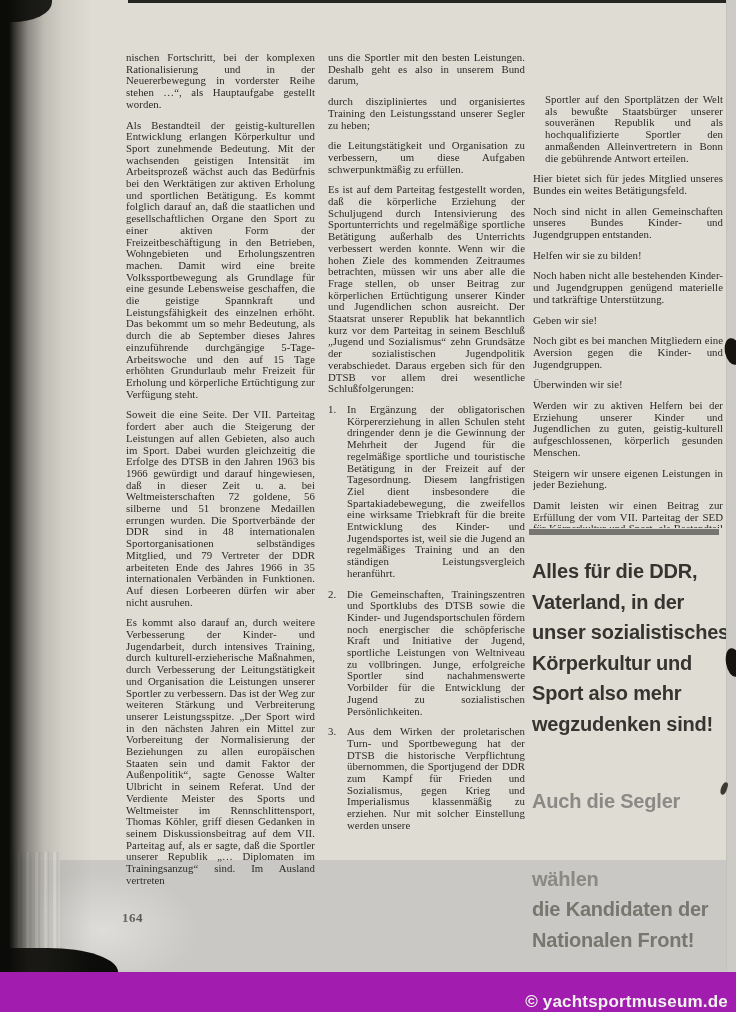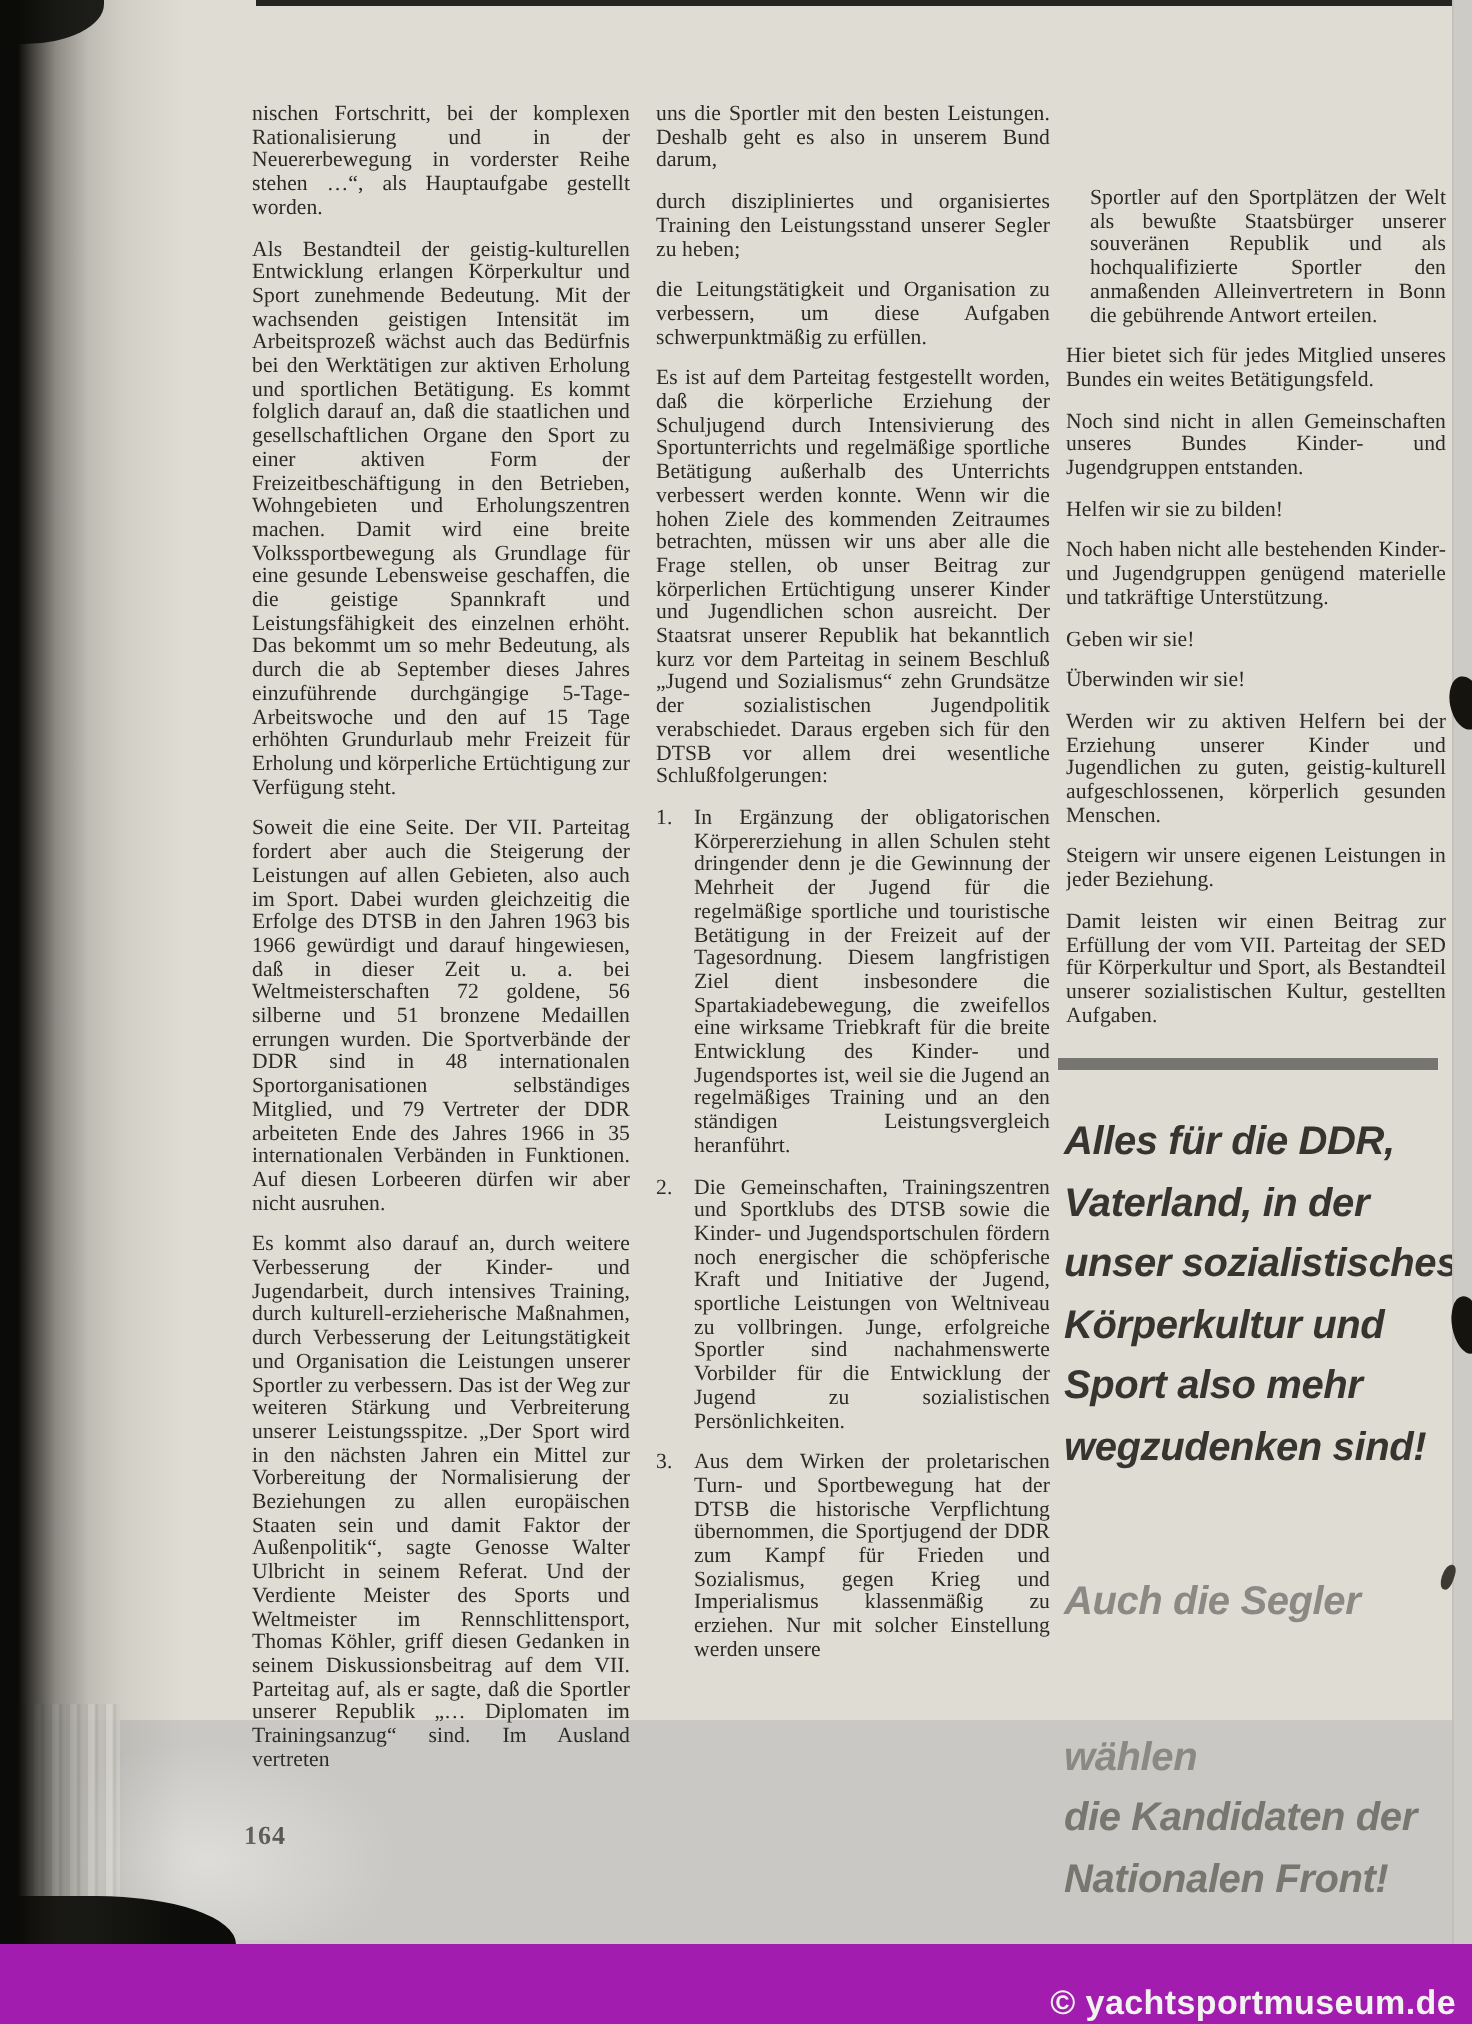--- a/index.html
+++ b/index.html
@@ -59,21 +59,21 @@
   .para.li{padding-left:19px;}
   .para.li .num{position:absolute;left:0;top:0;}
   
   .panel{position:absolute;left:529px;top:529px;width:196px;font-family:"Liberation Sans",sans-serif;}
   .bar{height:6px;background:#76756f;}
   .bar-top{width:190px;}
   .bar-bottom{width:190px;margin-left:3px;margin-top:22px;}
   .panel-lines{margin-top:21px;margin-left:3px;}
   .panel-line{
     display:block;height:30.5px;line-height:30.5px;
-    font-size:20px;font-weight:700;letter-spacing:-.2px;white-space:nowrap;font-style:italic;
+    font-size:20px;font-weight:700;letter-spacing:-.2px;white-space:nowrap;
   }
   .tone-dark{color:#35342f;}
   .tone-gray{color:#8a8984;margin-top:47px;}
   .tone-gray2{color:#77766f;}
   
   .pagenum{position:absolute;left:122px;top:910px;font-size:13px;font-weight:700;color:#2b2a26;letter-spacing:.5px;}
   
   .corner-stripes{
     position:absolute;left:8px;top:852px;width:52px;height:108px;
     background:repeating-linear-gradient(90deg,#eceae4 0px,#eceae4 3px,#c7c5bf 4px,#dddbd4 6px,#d2d0c9 9px);
@@ -118,20 +118,21 @@
         <div class="para li"><span class="num">2.</span>Die Gemeinschaften, Trainingszentren und Sportklubs des DTSB sowie die Kinder- und Jugendsportschulen fördern noch energischer die schöpferische Kraft und Initiative der Jugend, sportliche Leistungen von Weltniveau zu vollbringen. Junge, erfolgreiche Sportler sind nachahmenswerte Vorbilder für die Entwicklung der Jugend zu sozialistischen Persönlichkeiten.</div>
         <div class="para li"><span class="num">3.</span>Aus dem Wirken der proletarischen Turn- und Sportbewegung hat der DTSB die historische Verpflichtung übernommen, die Sportjugend der DDR zum Kampf für Frieden und Sozialismus, gegen Krieg und Imperialismus klassenmäßig zu erziehen. Nur mit solcher Einstellung werden unsere</div>
       </div>
     <div class="col col3">
         <div class="para cont">Sportler auf den Sportplätzen der Welt als bewußte Staatsbürger unserer souveränen Republik und als hochqualifizierte Sportler den anmaßenden Alleinvertretern in Bonn die gebührende Antwort erteilen.</div>
         <div class="para p">Hier bietet sich für jedes Mitglied unseres Bundes ein weites Betätigungsfeld.</div>
         <div class="para p">Noch sind nicht in allen Gemeinschaften unseres Bundes Kinder- und Jugendgruppen entstanden.</div>
         <div class="para p">Helfen wir sie zu bilden!</div>
         <div class="para p">Noch haben nicht alle bestehenden Kinder- und Jugendgruppen genügend materielle und tatkräftige Unterstützung.</div>
         <div class="para p">Geben wir sie!</div>
+        <div class="para p">Noch gibt es bei manchen Mitgliedern eine Aversion gegen die Kinder- und Jugendgruppen.</div>
         <div class="para p">Überwinden wir sie!</div>
         <div class="para p">Werden wir zu aktiven Helfern bei der Erziehung unserer Kinder und Jugendlichen zu guten, geistig-kulturell aufgeschlossenen, körperlich gesunden Menschen.</div>
         <div class="para p">Steigern wir unsere eigenen Leistungen in jeder Beziehung.</div>
         <div class="para p">Damit leisten wir einen Beitrag zur Erfüllung der vom VII. Parteitag der SED für Körperkultur und Sport, als Bestandteil unserer sozialistischen Kultur, gestellten Aufgaben.</div>
       </div>
 
     <div class="panel">
       <div class="bar bar-top"></div>
       <div class="panel-lines">
           <span class="panel-line tone-dark">Alles für die DDR,</span>

